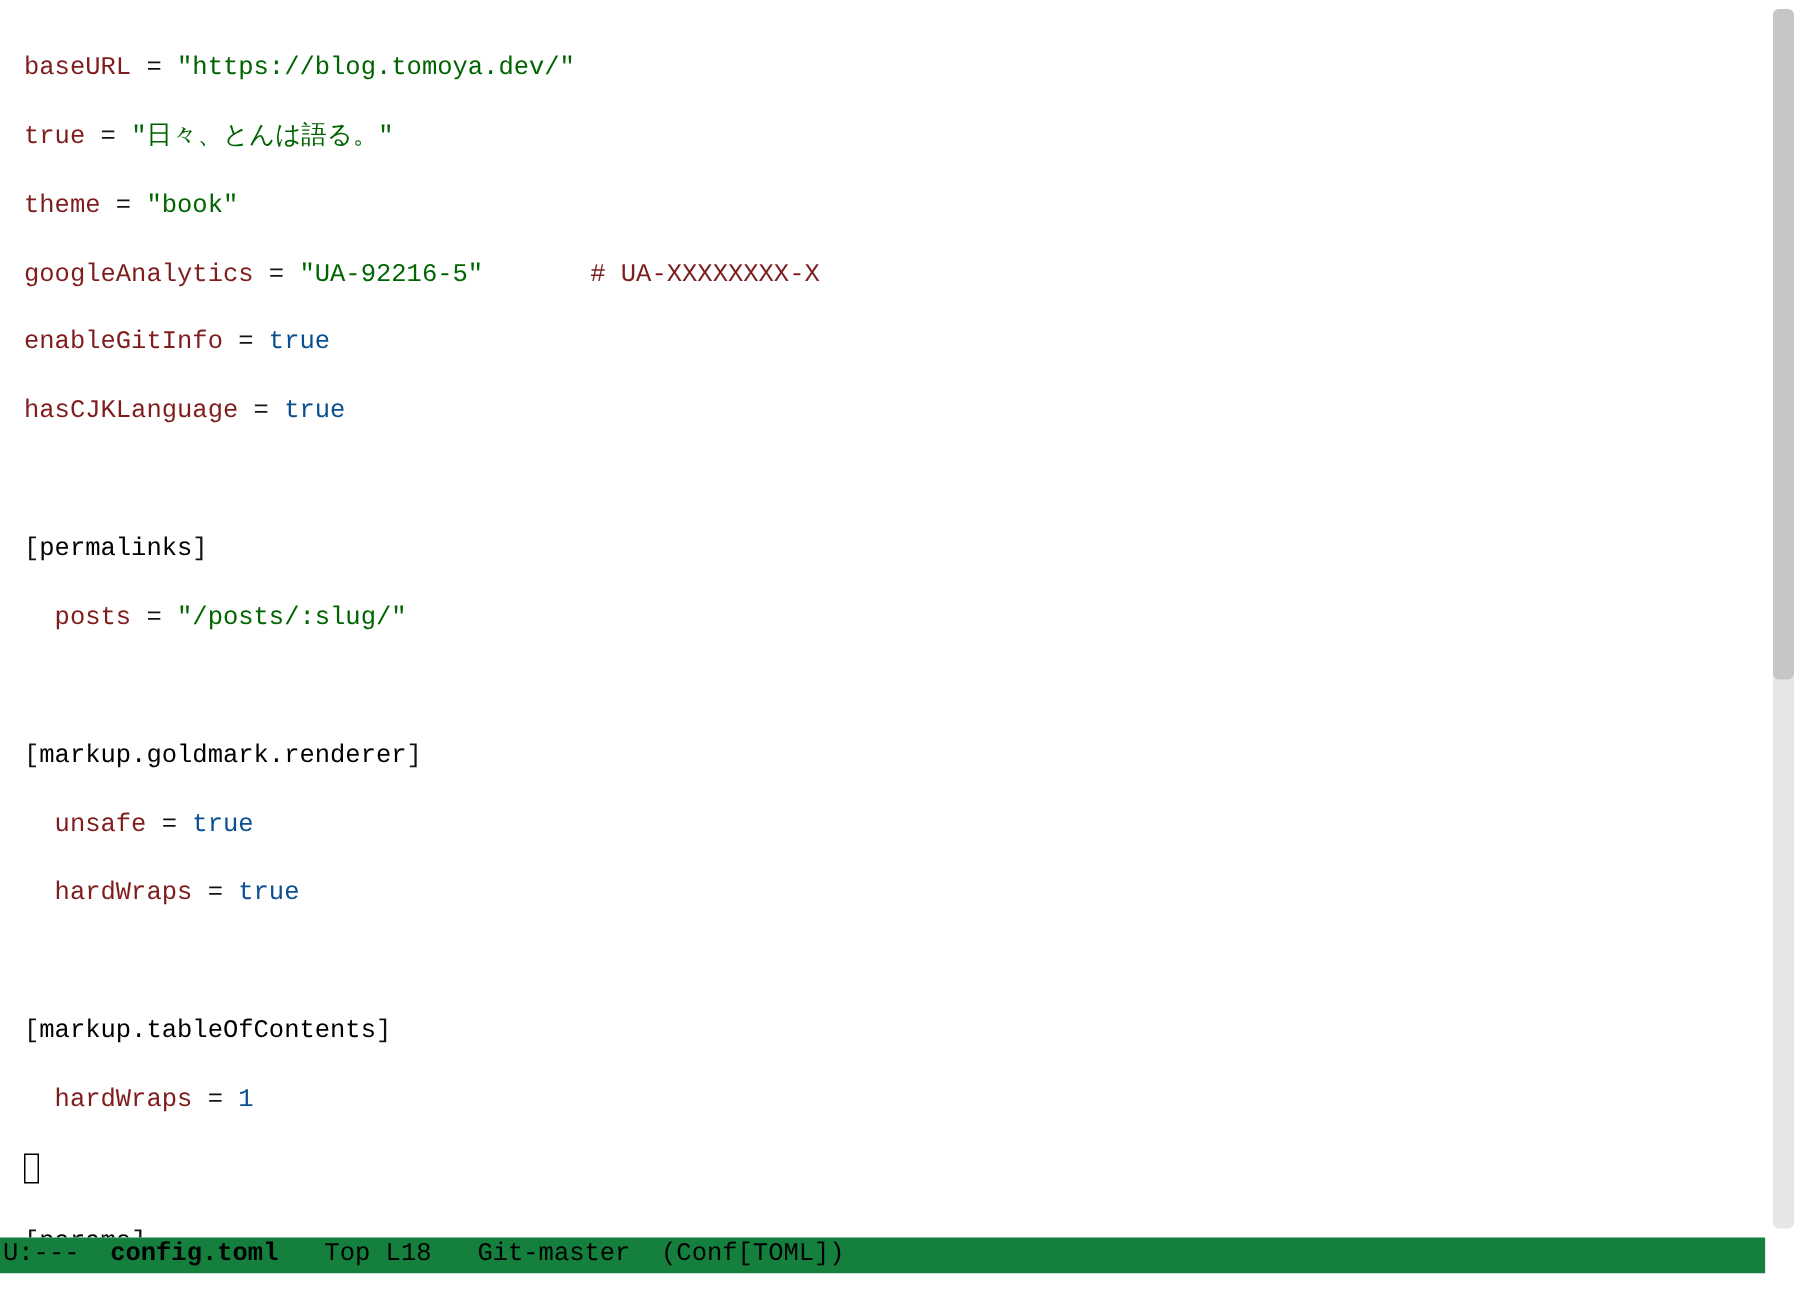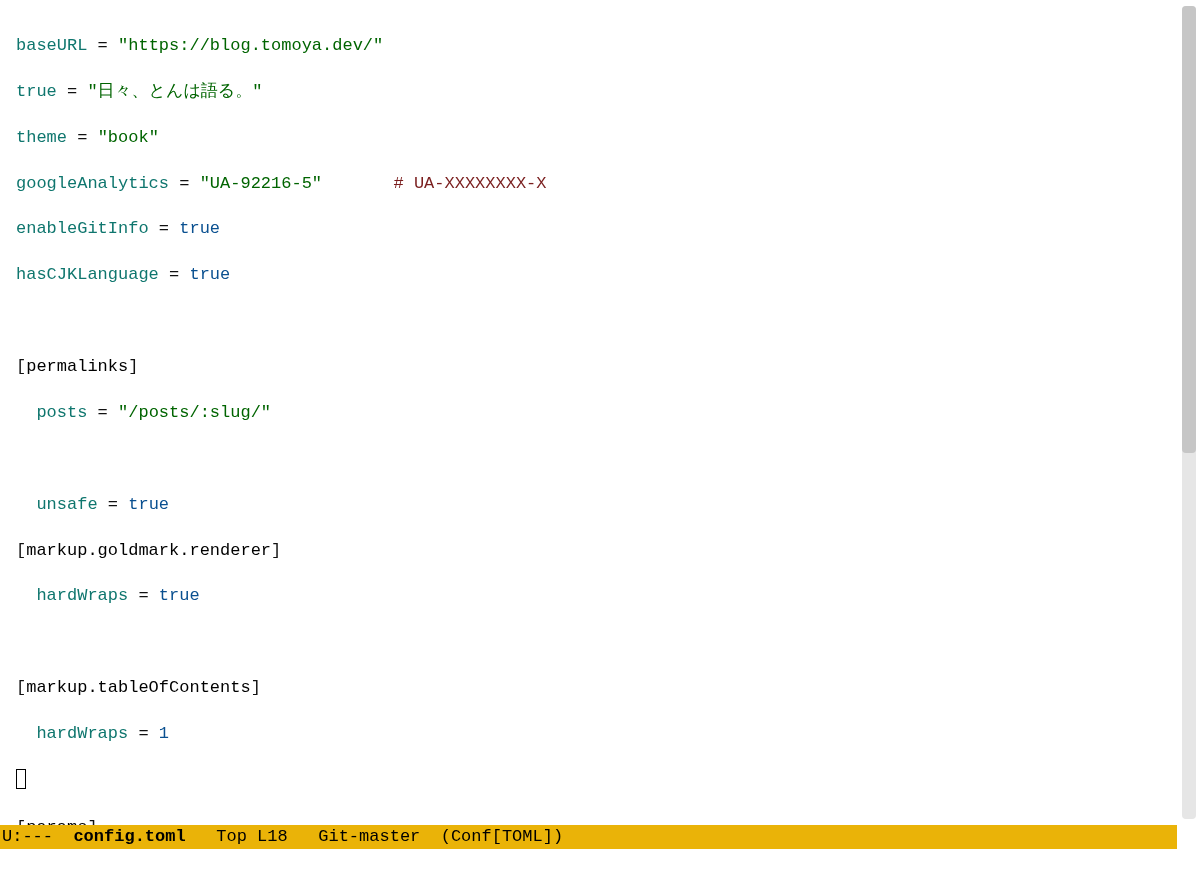--- a/index.html
+++ b/index.html
@@ -24,21 +24,21 @@
     position: relative;
   }
   .buffer {
     flex: 1;
     padding: 12px 0 0 16px;
     white-space: pre;
     overflow: hidden;
     color: #111;
   }
   .modeline {
-    background-color: #eab308;
+    background-color: #15803d;
     color: #000;
     height: 24px;
     line-height: 24px;
     padding: 0 2px;
     font-size: 17px;
     white-space: pre;
     overflow: hidden;
   }
   .modeline .fname { font-weight: bold; }
   .minibuffer {
@@ -64,21 +64,21 @@
     position: absolute;
     top: 0;
     left: 0;
     right: 0;
     height: 55%;
     background: #c6c6c6;
     border-radius: 4px;
   }
 
   
-  .kw   { color: #0f766e; }  
+  .kw   { color: #7f1d1d; }  
   .str  { color: #006400; }  
   .punc { color: #111; }
   .val  { color: #0a5090; }  
   .num  { color: #0a5090; }
   .sec  { color: #000000; }  
   .cmt  { color: #7a1e1e; }  
 
   .cursor-box {
     display: inline-block;
     width: 10px;
@@ -99,22 +99,22 @@
 <span class="line"><span class="kw">baseURL</span><span class="punc"> = </span><span class="str">"https://blog.tomoya.dev/"</span></span>
 <span class="line"><span class="kw">true</span><span class="punc"> = </span><span class="str">"日々、とんは語る。"</span></span>
 <span class="line"><span class="kw">theme</span><span class="punc"> = </span><span class="str">"book"</span></span>
 <span class="line"><span class="kw">googleAnalytics</span><span class="punc"> = </span><span class="str">"UA-92216-5"</span><span class="cmt">       # UA-XXXXXXXX-X</span></span>
 <span class="line"><span class="kw">enableGitInfo</span><span class="punc"> = </span><span class="val">true</span></span>
 <span class="line"><span class="kw">hasCJKLanguage</span><span class="punc"> = </span><span class="val">true</span></span>
 <span class="line"> </span>
 <span class="line"><span class="punc">[</span><span class="sec">permalinks</span><span class="punc">]</span></span>
 <span class="line">  <span class="kw">posts</span><span class="punc"> = </span><span class="str">"/posts/:slug/"</span></span>
 <span class="line"> </span>
+<span class="line"><span class="punc">[</span><span class="sec">markup.goldmark.renderer</span><span class="punc">]</span></span>
 <span class="line">  <span class="kw">unsafe</span><span class="punc"> = </span><span class="val">true</span></span>
-<span class="line"><span class="punc">[</span><span class="sec">markup.goldmark.renderer</span><span class="punc">]</span></span>
 <span class="line">  <span class="kw">hardWraps</span><span class="punc"> = </span><span class="val">true</span></span>
 <span class="line"> </span>
 <span class="line"><span class="punc">[</span><span class="sec">markup.tableOfContents</span><span class="punc">]</span></span>
 <span class="line">  <span class="kw">hardWraps</span><span class="punc"> = </span><span class="num">1</span></span>
 <span class="line"><span class="cursor-box"></span></span>
 <span class="line"><span class="punc">[</span><span class="sec">params</span><span class="punc">]</span></span>
 
 
 
 

